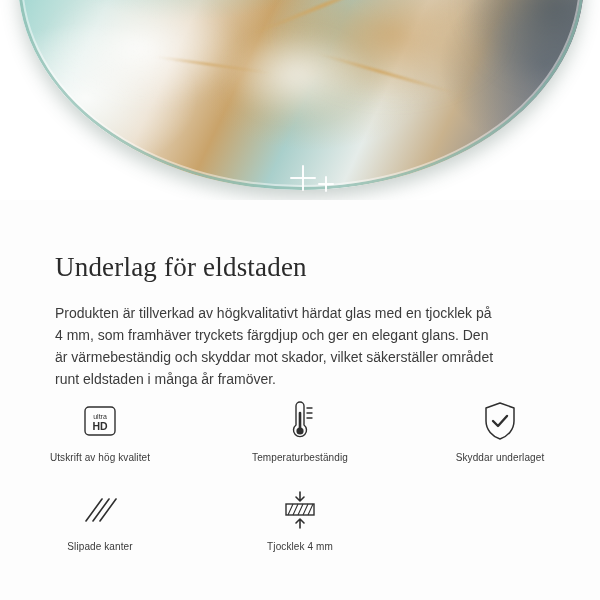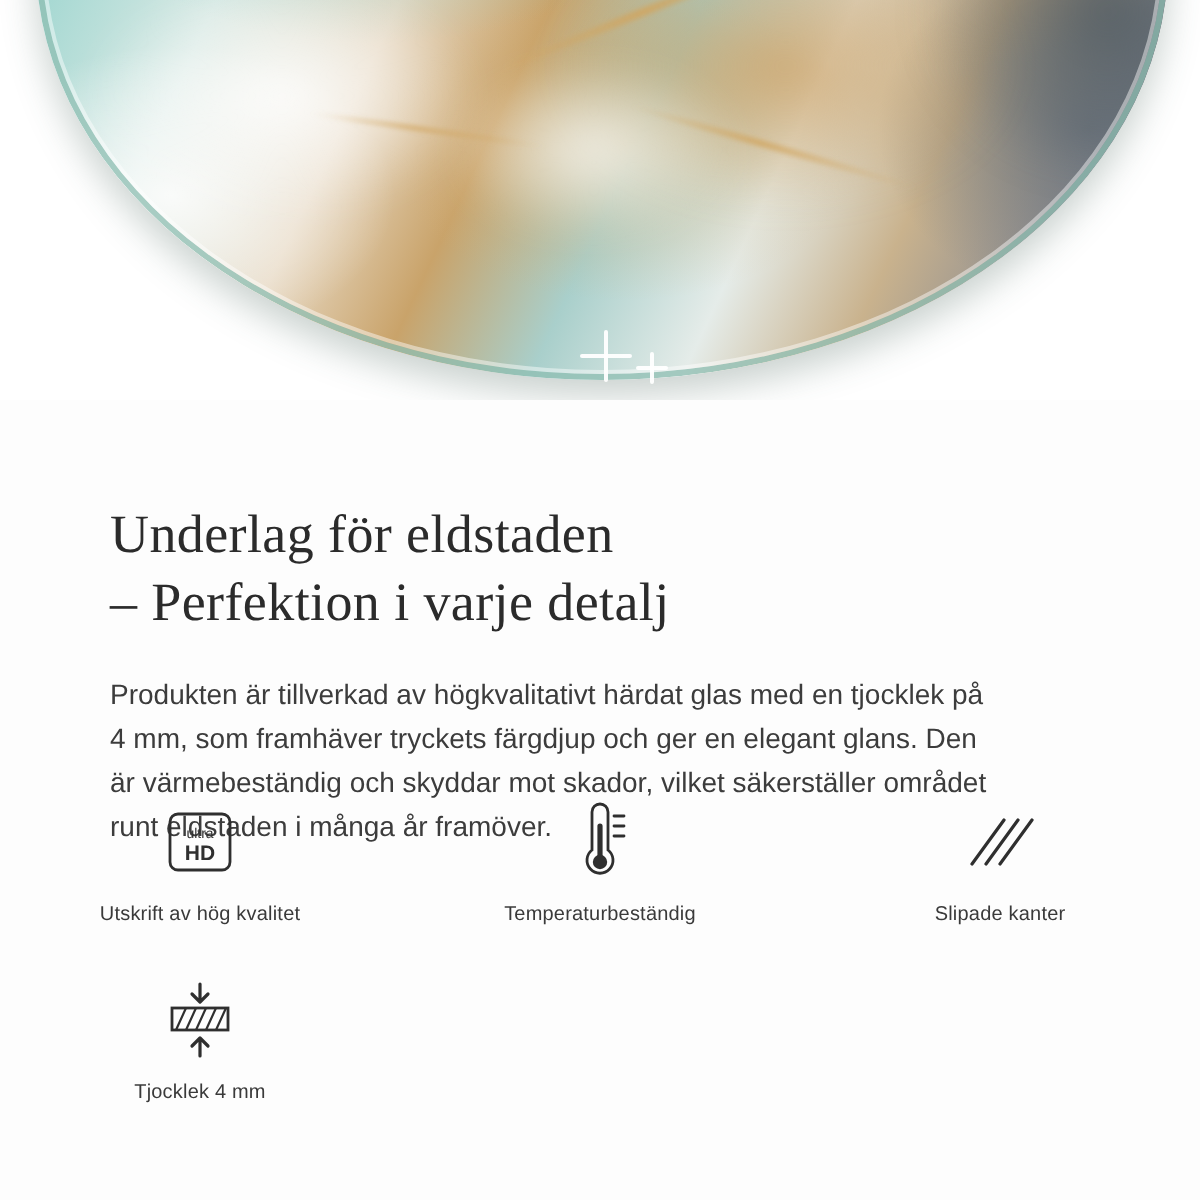--- a/index.html
+++ b/index.html
@@ -207,21 +207,20 @@
       <div class="plate-edge"></div>
       <div class="plate-edge-inner"></div>
     </div>
     <div class="sparkle s1"></div>
     <div class="sparkle s2"></div>
   </div>
 
   <div class="content">
     <h1 class="headline">
       <span>Underlag för eldstaden</span>
-      <span class="l2">– Perfektion i varje detalj</span>
     </h1>
     <p class="paragraph">Produkten är tillverkad av högkvalitativt härdat glas med en tjocklek på 4 mm, som framhäver tryckets färgdjup och ger en elegant glans. Den är värmebeständig och skyddar mot skador, vilket säkerställer området runt eldstaden i många år framöver.</p>
   </div>
 
   <div class="features">
 
     <div class="feature">
       <div class="feature-icon">
         <svg width="38" height="38" viewBox="0 0 38 38">
           <rect x="4" y="5" width="30" height="28" rx="4" fill="none" stroke="#2f2f2f" stroke-width="1.4"></rect>
@@ -237,20 +236,29 @@
         <svg width="34" height="42" viewBox="0 0 34 42" fill="none" stroke="#2f2f2f" stroke-width="1.4" stroke-linecap="round">
           <path d="M13 6a4 4 0 0 1 8 0v19a6.5 6.5 0 1 1-8 0V6z"></path>
           <path d="M17 13v15" stroke-width="2.6"></path>
           <circle cx="17" cy="31" r="3.6" fill="#2f2f2f" stroke="none"></circle>
           <path d="M24 8h5M24 13h5M24 18h5"></path>
         </svg>
       </div>
       <div class="feature-label">Temperaturbeständig</div>
     </div>
 
+    <div class="feature">
+      <div class="feature-icon">
+        <svg width="38" height="42" viewBox="0 0 38 42">
+          <path d="M19 3l14 5v13c0 9-6.5 15.4-14 18-7.5-2.6-14-9-14-18V8l14-5z" fill="none" stroke="#2f2f2f" stroke-width="1.5" stroke-linejoin="round"></path>
+          <path d="M12 21l5 5 9-10" fill="none" stroke="#2f2f2f" stroke-width="2.4" stroke-linecap="round" stroke-linejoin="round"></path>
+        </svg>
+      </div>
+      <div class="feature-label">Skyddar underlaget</div>
+    </div>
 
 
     <div class="feature">
       <div class="feature-icon">
         <svg width="40" height="38" viewBox="0 0 40 38">
           <path d="M6 30L22 8M13 30L29 8M20 30L36 8" fill="none" stroke="#2f2f2f" stroke-width="1.6" stroke-linecap="round"></path>
         </svg>
       </div>
       <div class="feature-label">Slipade kanter</div>
     </div>

